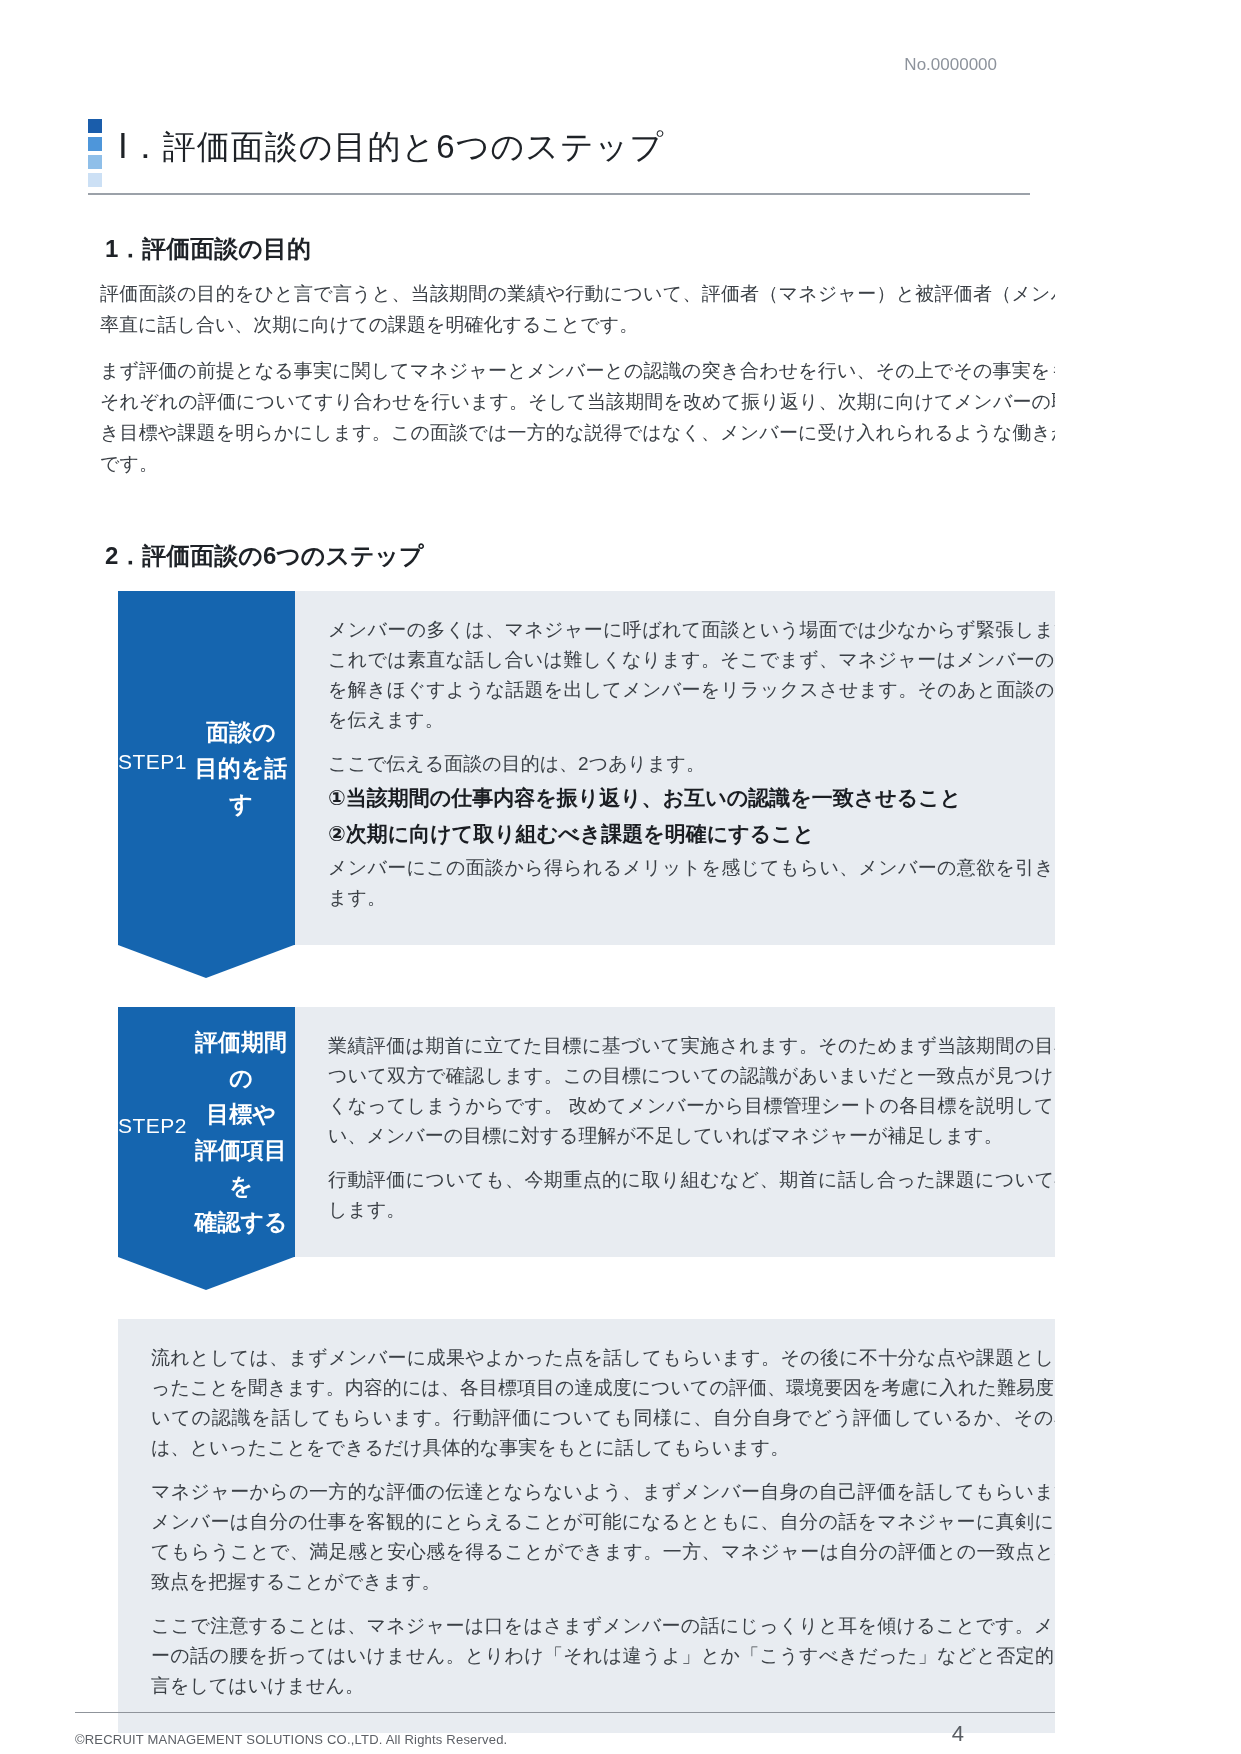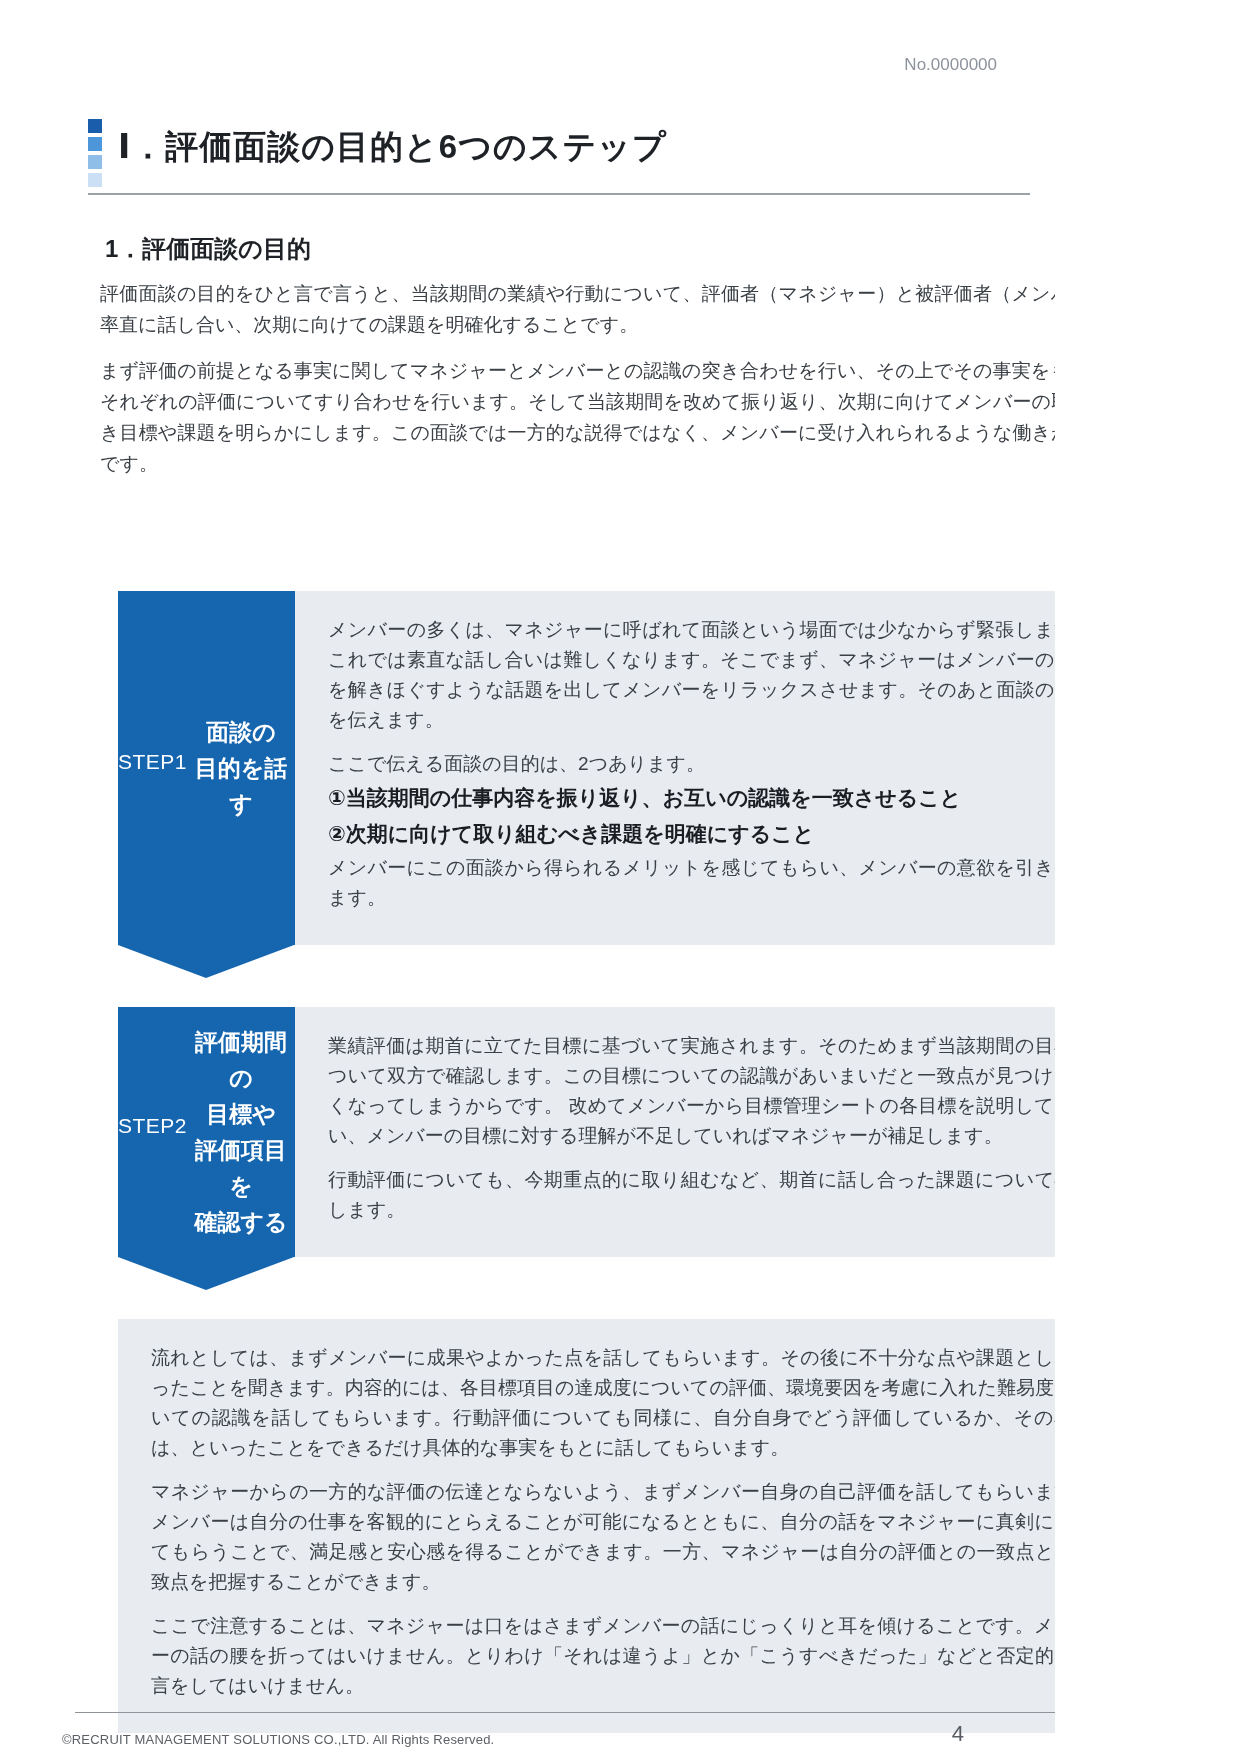--- a/index.html
+++ b/index.html
@@ -11,21 +11,21 @@
   
   .doc-number { position:absolute; top:20px; right:58px; font-size:17px; color:#8d939c; }
 
   .title-block { position:absolute; left:88px; top:84px; display:flex; align-items:flex-start; }
   .squares { display:flex; flex-direction:column; gap:4px; }
   .sq { width:14px; height:14px; }
   .sq1 { background:#1a5dab; }
   .sq2 { background:#4e96da; }
   .sq3 { background:#8fbfe9; }
   .sq4 { background:#cce0f5; }
-  .main-title { margin-left:16px; margin-top:8px; font-size:33px; font-weight:bold; color:#1e2227; letter-spacing:1px; line-height:1.2; }
+  .main-title { margin-left:16px; margin-top:8px; font-size:33px; font-weight:normal; color:#1e2227; letter-spacing:1px; line-height:1.2; }
   .title-underline { position:absolute; left:88px; top:158px; width:942px; height:0; border-top:2px solid #9ba1a9; }
 
   
   .s1-heading { position:absolute; left:105px; top:198px; font-size:24px; font-weight:bold; color:#1e2227; }
   .s2-heading { position:absolute; left:105px; top:505px; font-size:24px; font-weight:bold; color:#1e2227; }
 
   
   .intro { position:absolute; left:100px; top:243px; width:1048px; font-size:19px; line-height:31px; color:#3b4046; text-align:justify; }
   .intro p { margin:0 0 15px; }
 
@@ -47,21 +47,21 @@
     flex:1; background:#e8ecf1; padding:24px 30px 32px 33px;
     font-size:19px; line-height:30px; color:#3b4046; text-align:justify;
   }
   .step-p { margin:0 0 14px; }
   .step-p.tight { margin-bottom:2px; }
   .step-p.last { margin-bottom:0; }
   .step-b { margin:0 0 2px; font-size:21px; font-weight:bold; color:#1a1d22; line-height:34px; }
 
   
   .footer-line { position:absolute; left:75px; top:1677px; width:1075px; height:0; border-top:1px solid #8f949b; }
-  .footer-text { position:absolute; left:62px; top:1697px; font-size:13px; color:#5c6066; letter-spacing:0.2px; }
+  .footer-text { position:absolute; left:75px; top:1697px; font-size:13px; color:#5c6066; letter-spacing:0.2px; }
   .page-number { position:absolute; top:1686px; right:91px; font-size:22px; color:#595d63; }
 </style>
 </head>
 <body>
 
 <div class="page">
 
   <div class="doc-number">No.0000000</div>
 
   <div class="title-block">
@@ -75,20 +75,21 @@
   </div>
   <div class="title-underline"></div>
 
   <div class="s1-heading">1．評価面談の目的</div>
 
   <div class="intro">
     <p>評価面談の目的をひと言で言うと、当該期間の業績や行動について、評価者（マネジャー）と被評価者（メンバー）とで率直に話し合い、次期に向けての課題を明確化することです。</p>
     <p>まず評価の前提となる事実に関してマネジャーとメンバーとの認識の突き合わせを行い、その上でその事実をもとにしたそれぞれの評価についてすり合わせを行います。そして当該期間を改めて振り返り、次期に向けてメンバーの取り組むべき目標や課題を明らかにします。この面談では一方的な説得ではなく、メンバーに受け入れられるような働きかけが大切です。</p>
   </div>
 
+  <div class="s2-heading">2．評価面談の6つのステップ</div>
 
   <div class="steps">
 
     <div class="step-row">
       <div class="step-arrow">
         <div class="step-label">STEP1</div>
         <div class="step-title">
           <div>面談の</div>
           <div>目的を話す</div>
         </div>

